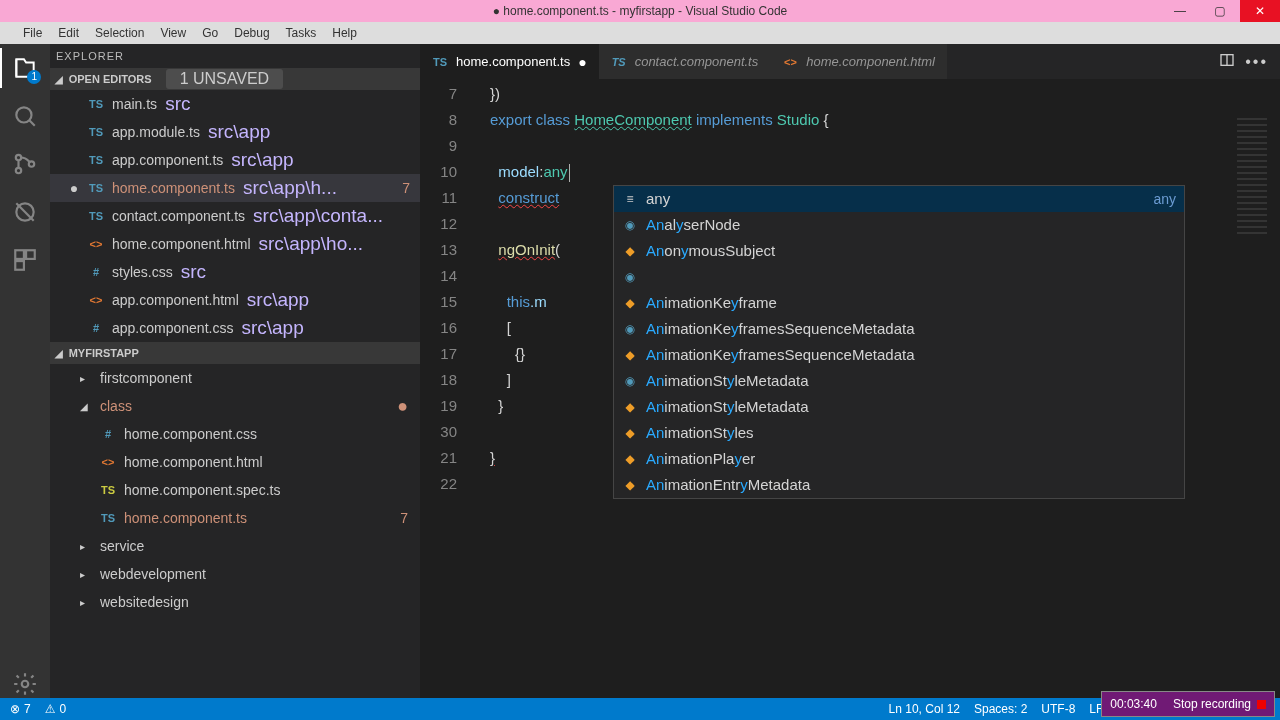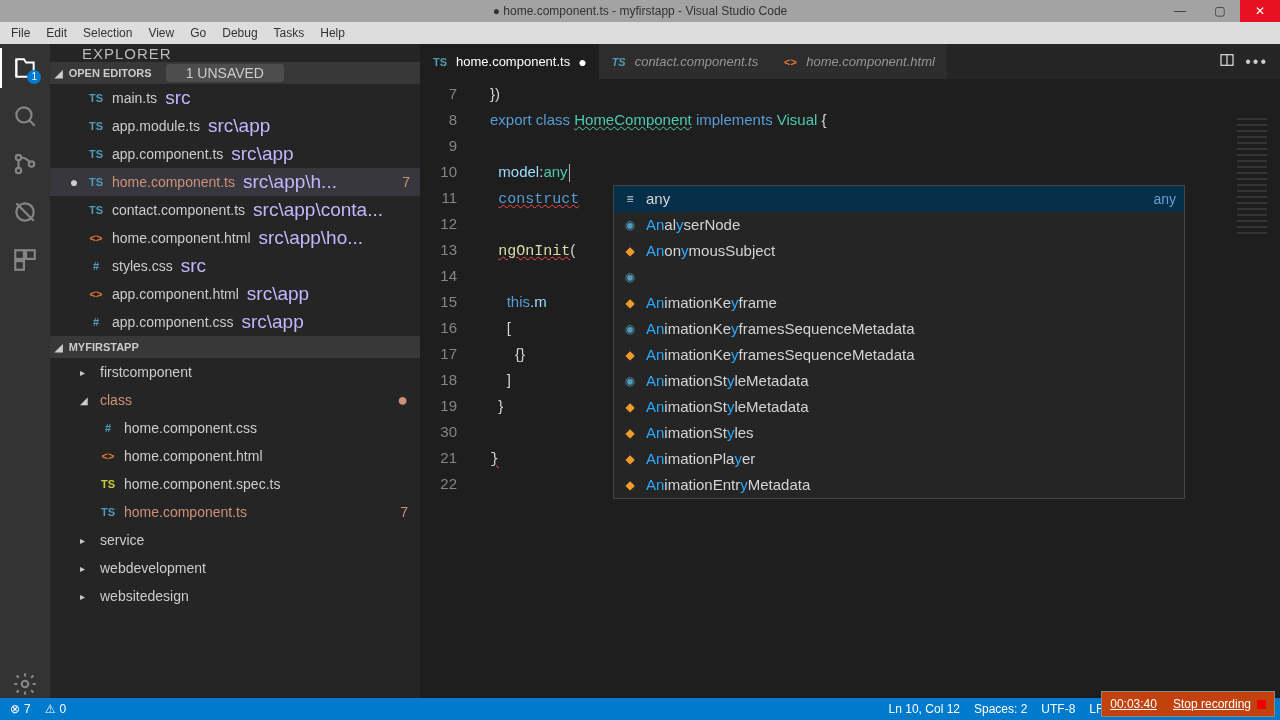--- a/index.html
+++ b/index.html
@@ -1,46 +1,46 @@
 <!DOCTYPE html>
 <html><head>
 <meta charset="utf-8">
 <style>
 * { margin:0; padding:0; box-sizing:border-box; font-family: "Segoe UI", sans-serif; }
 body { background:#1e1e1e; color:#cccccc; width:1280px; height:720px; overflow:hidden; position:relative; }
 
 
-.titlebar { height:22px; background:#a3a3a3; color:#333; display:flex; align-items:center; font-size:12px; position:relative; }
+.titlebar { height:22px; background:#f9a8d4; color:#333; display:flex; align-items:center; font-size:12px; position:relative; }
 .titlebar .title { position:absolute; left:50%; transform:translateX(-50%); }
 .titlebar .winbuttons { position:absolute; right:0; top:0; display:flex; height:22px; }
 .titlebar .winbuttons div { width:40px; display:flex; align-items:center; justify-content:center; color:#333; }
 .titlebar .winbuttons .close { background:#e81123; color:#fff; }
 
 
-.menubar { height:22px; background:#dddddd; color:#333; display:flex; align-items:center; font-size:12px; gap:2px; padding-left:4px; }
+.menubar { height:22px; background:#dddddd; color:#333; display:flex; align-items:center; font-size:12px; gap:2px; padding-left:16px; }
 .menubar span { padding:2px 7px; }
 
 
 .shell { display:flex; height:calc(720px - 22px - 22px - 22px); }
 
 
 .activitybar { width:50px; background:#333333; display:flex; flex-direction:column; align-items:center; padding-top:10px; gap:20px; }
 .activitybar .aicon { width:28px; height:28px; color:#858585; display:flex; align-items:center; justify-content:center; position:relative; }
 .activitybar .aicon.active { color:#fff; }
 .activitybar .aicon.active::before { content:""; position:absolute; left:-11px; top:-6px; bottom:-6px; width:2px; background:#fff; }
 .activitybar .aicon svg { width:26px; height:26px; }
 .badge { position:absolute; bottom:-2px; right:-2px; background:#007acc; color:#fff; font-size:10px; border-radius:8px; padding:0 4px; line-height:14px; }
 .activitybar .spacer { flex:1; }
 
 
 .sidebar { width:370px; background:#252526; display:flex; flex-direction:column; font-size:13px; }
-.sidebar .header { height:18px; display:flex; align-items:center; padding-left:32px; color:#bbb; font-size:15px; letter-spacing:1px; }
+.sidebar .header { height:24px; display:flex; align-items:center; padding-left:6px; color:#bbb; font-size:11px; letter-spacing:1px; }
 .section-head { background:#383838; height:22px; display:flex; align-items:center; padding-left:5px; font-weight:600; font-size:11px; color:#ccc; gap:6px; }
 .section-head .chev { font-size:10px; }
-.unsaved-badge { background:#4d4d4d; font-size:14px; padding:1px 20px; border-radius:3px; margin-left:8px; font-weight:500; }
+.unsaved-badge { background:#4d4d4d; font-size:16px; padding:1px 14px; border-radius:3px; margin-left:8px; font-weight:500; }
 .openfile, .treefile { height:28px; display:flex; align-items:center; gap:8px; padding-left:18px; font-size:14px; color:#ccc; white-space:nowrap; overflow:hidden; }
 .openfile .dot { width:12px; text-align:center; color:#ccc; font-size:14px; }
 .openfile.selected { background:#37373d; }
 .openfile.modified .name { color:#ce9178; }
 .openfile .path { color:#c4b5fd; font-size:19px; }
 .openfile .err { color:#ce9178; margin-left:auto; margin-right:10px; }
 .fileicon { font-size:11px; width:16px; text-align:center; font-weight:700; }
 .fileicon.ts { color:#519aba; }
 .fileicon.tsy { color:#cbcb41; }
 .fileicon.css { color:#519aba; }
@@ -65,21 +65,21 @@
 .gutter { position:absolute; left:0; top:2px; width:55px; text-align:right; color:#858585; padding-right:18px; }
 .gutter div { height:26px; }
 .lines { margin-left:70px; }
 .lines .ln { height:26px; white-space:pre; }
 .kw { color:#569cd6; }
 .type { color:#4ec9b0; }
 .mtype { color:#4ec9b0; text-decoration: underline wavy #4ec9b0 1px; }
 .fn { color:#dcdcaa; }
 .var { color:#9cdcfe; }
 .pln { color:#d4d4d4; }
-.err-squig { text-decoration: underline wavy #f44747 1px; font-family: Liberation Mono, monospace; }
+.err-squig { text-decoration: underline wavy #f44747 1px; }
 .cur::after { content:""; display:inline-block; width:1px; height:18px; background:#aeafad; vertical-align:middle; margin-left:1px; }
 
 
 .suggest { position:absolute; left:193px; top:106px; width:572px; background:#252526; border:1px solid #454545; font-family:Consolas,monospace; font-size:15px; z-index:20; }
 .suggest .row { height:26px; display:flex; align-items:center; padding:0 8px; gap:8px; color:#d4d4d4; }
 .suggest .row.sel { background:#062f4a; }
 .suggest .sicon { width:16px; height:16px; display:inline-flex; align-items:center; justify-content:center; font-size:12px; }
 .suggest .sicon.kw { color:#cccccc; }
 .suggest .sicon.cls { color:#ee9d28; }
 .suggest .sicon.intf { color:#519aba; }
@@ -90,21 +90,21 @@
 .minimap { position:absolute; right:2px; top:36px; width:45px; height:120px; opacity:.4; background:
   linear-gradient(#555 0 2px, transparent 2px 6px) 4px 3px/30px 6px repeat-y,
   linear-gradient(#3a6 0 2px, transparent 2px 6px) 10px 3px/18px 6px repeat-y; }
 
 
 .statusbar { height:22px; background:#007acc; color:#fff; display:flex; align-items:center; font-size:12px; padding:0 10px; gap:14px; }
 .statusbar .right { margin-left:auto; display:flex; gap:14px; align-items:flex-start; }
 .statusbar .ic { display:inline-flex; align-items:center; gap:4px; }
 
 
-.recorder { position:absolute; right:5px; bottom:3px; height:26px; display:flex; border:1px solid #888; background:#c2410c; color:#fff; font-size:12px; z-index:30;text-decoration:underline; }
+.recorder { position:absolute; right:5px; bottom:3px; height:26px; display:flex; border:1px solid #888; background:#701a75; color:#fff; font-size:12px; z-index:30; }
 .recorder div { padding:4px 8px; display:flex; align-items:center; gap:6px; }
 .recorder .reddot { width:9px; height:9px; background:#e00; }
 </style>
 </head>
 <body>
 
 <div class="titlebar">
   <span class="title">● home.component.ts - myfirstapp - Visual Studio Code</span>
   <div class="winbuttons">
     <div>—</div>
@@ -320,21 +320,21 @@
           <div>16</div>
           <div>17</div>
           <div>18</div>
           <div>19</div>
           <div>30</div>
           <div>21</div>
           <div>22</div>
         </div>
       <div class="lines" id="lines">
           <div class="ln"><span class="pln">})</span></div>
-          <div class="ln"><span class="kw">export </span><span class="kw">class </span><span class="mtype">HomeComponent</span><span class="kw"> implements </span><span class="type">Visual</span><span class="pln"> {</span></div>
+          <div class="ln"><span class="kw">export </span><span class="kw">class </span><span class="mtype">HomeComponent</span><span class="kw"> implements </span><span class="type">Studio</span><span class="pln"> {</span></div>
           <div class="ln"></div>
           <div class="ln"><span class="pln">  </span><span class="var">model</span><span class="pln">:</span><span class="type cur">any</span></div>
           <div class="ln"><span class="pln">  </span><span class="kw err-squig">construct</span></div>
           <div class="ln"></div>
           <div class="ln"><span class="pln">  </span><span class="fn err-squig">ngOnInit</span><span class="pln">(</span></div>
           <div class="ln"></div>
           <div class="ln"><span class="pln">    </span><span class="kw">this</span><span class="var">.m</span></div>
           <div class="ln"><span class="pln">    [</span></div>
           <div class="ln"><span class="pln">      {}</span></div>
           <div class="ln"><span class="pln">    ]</span></div>

